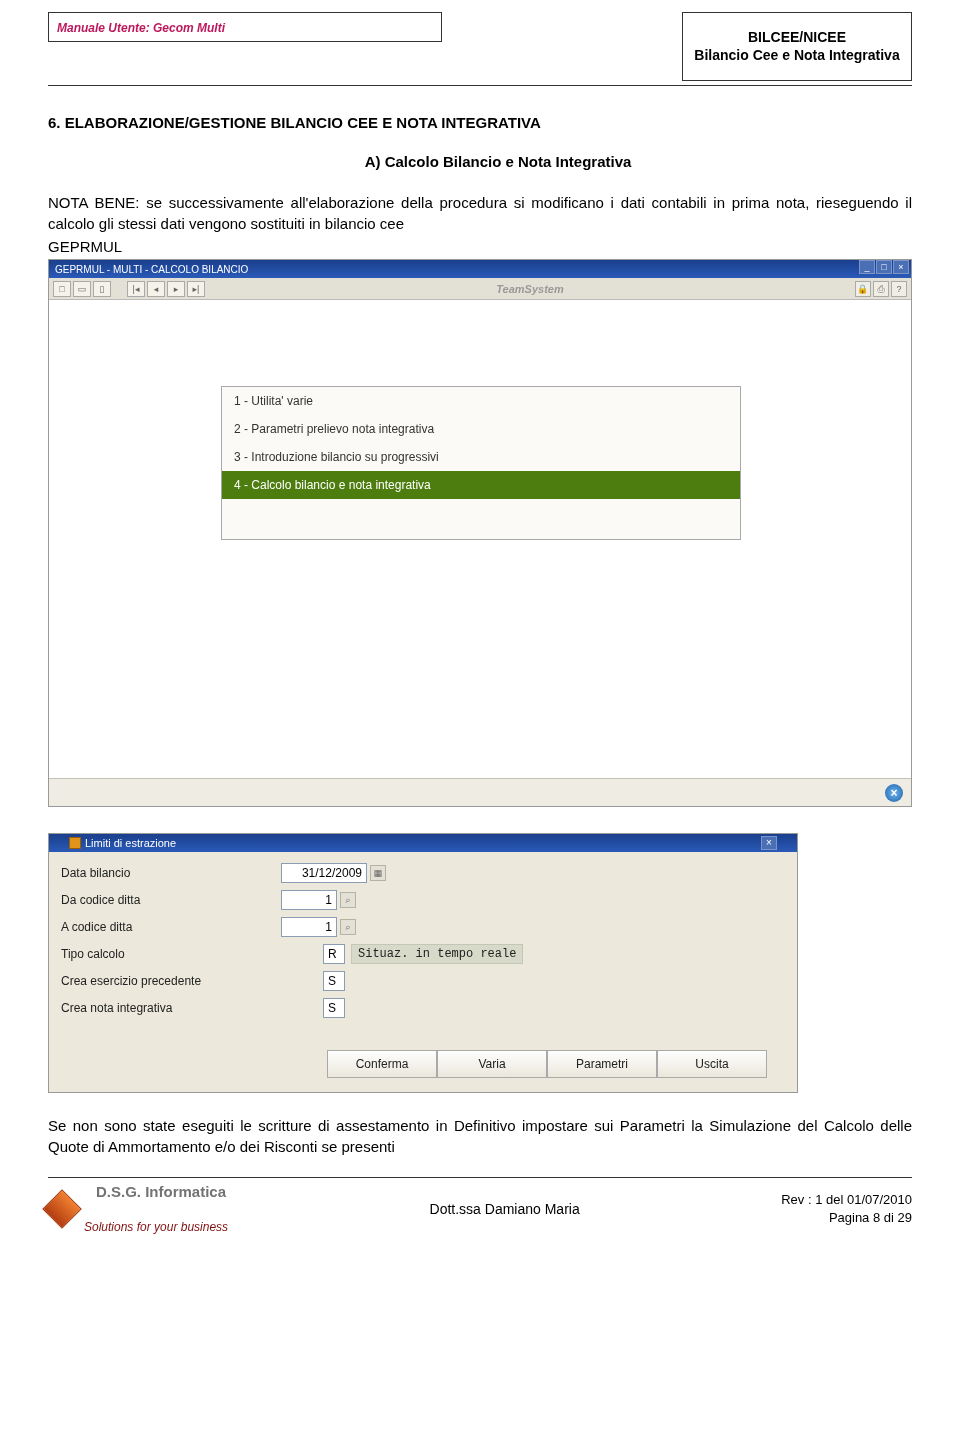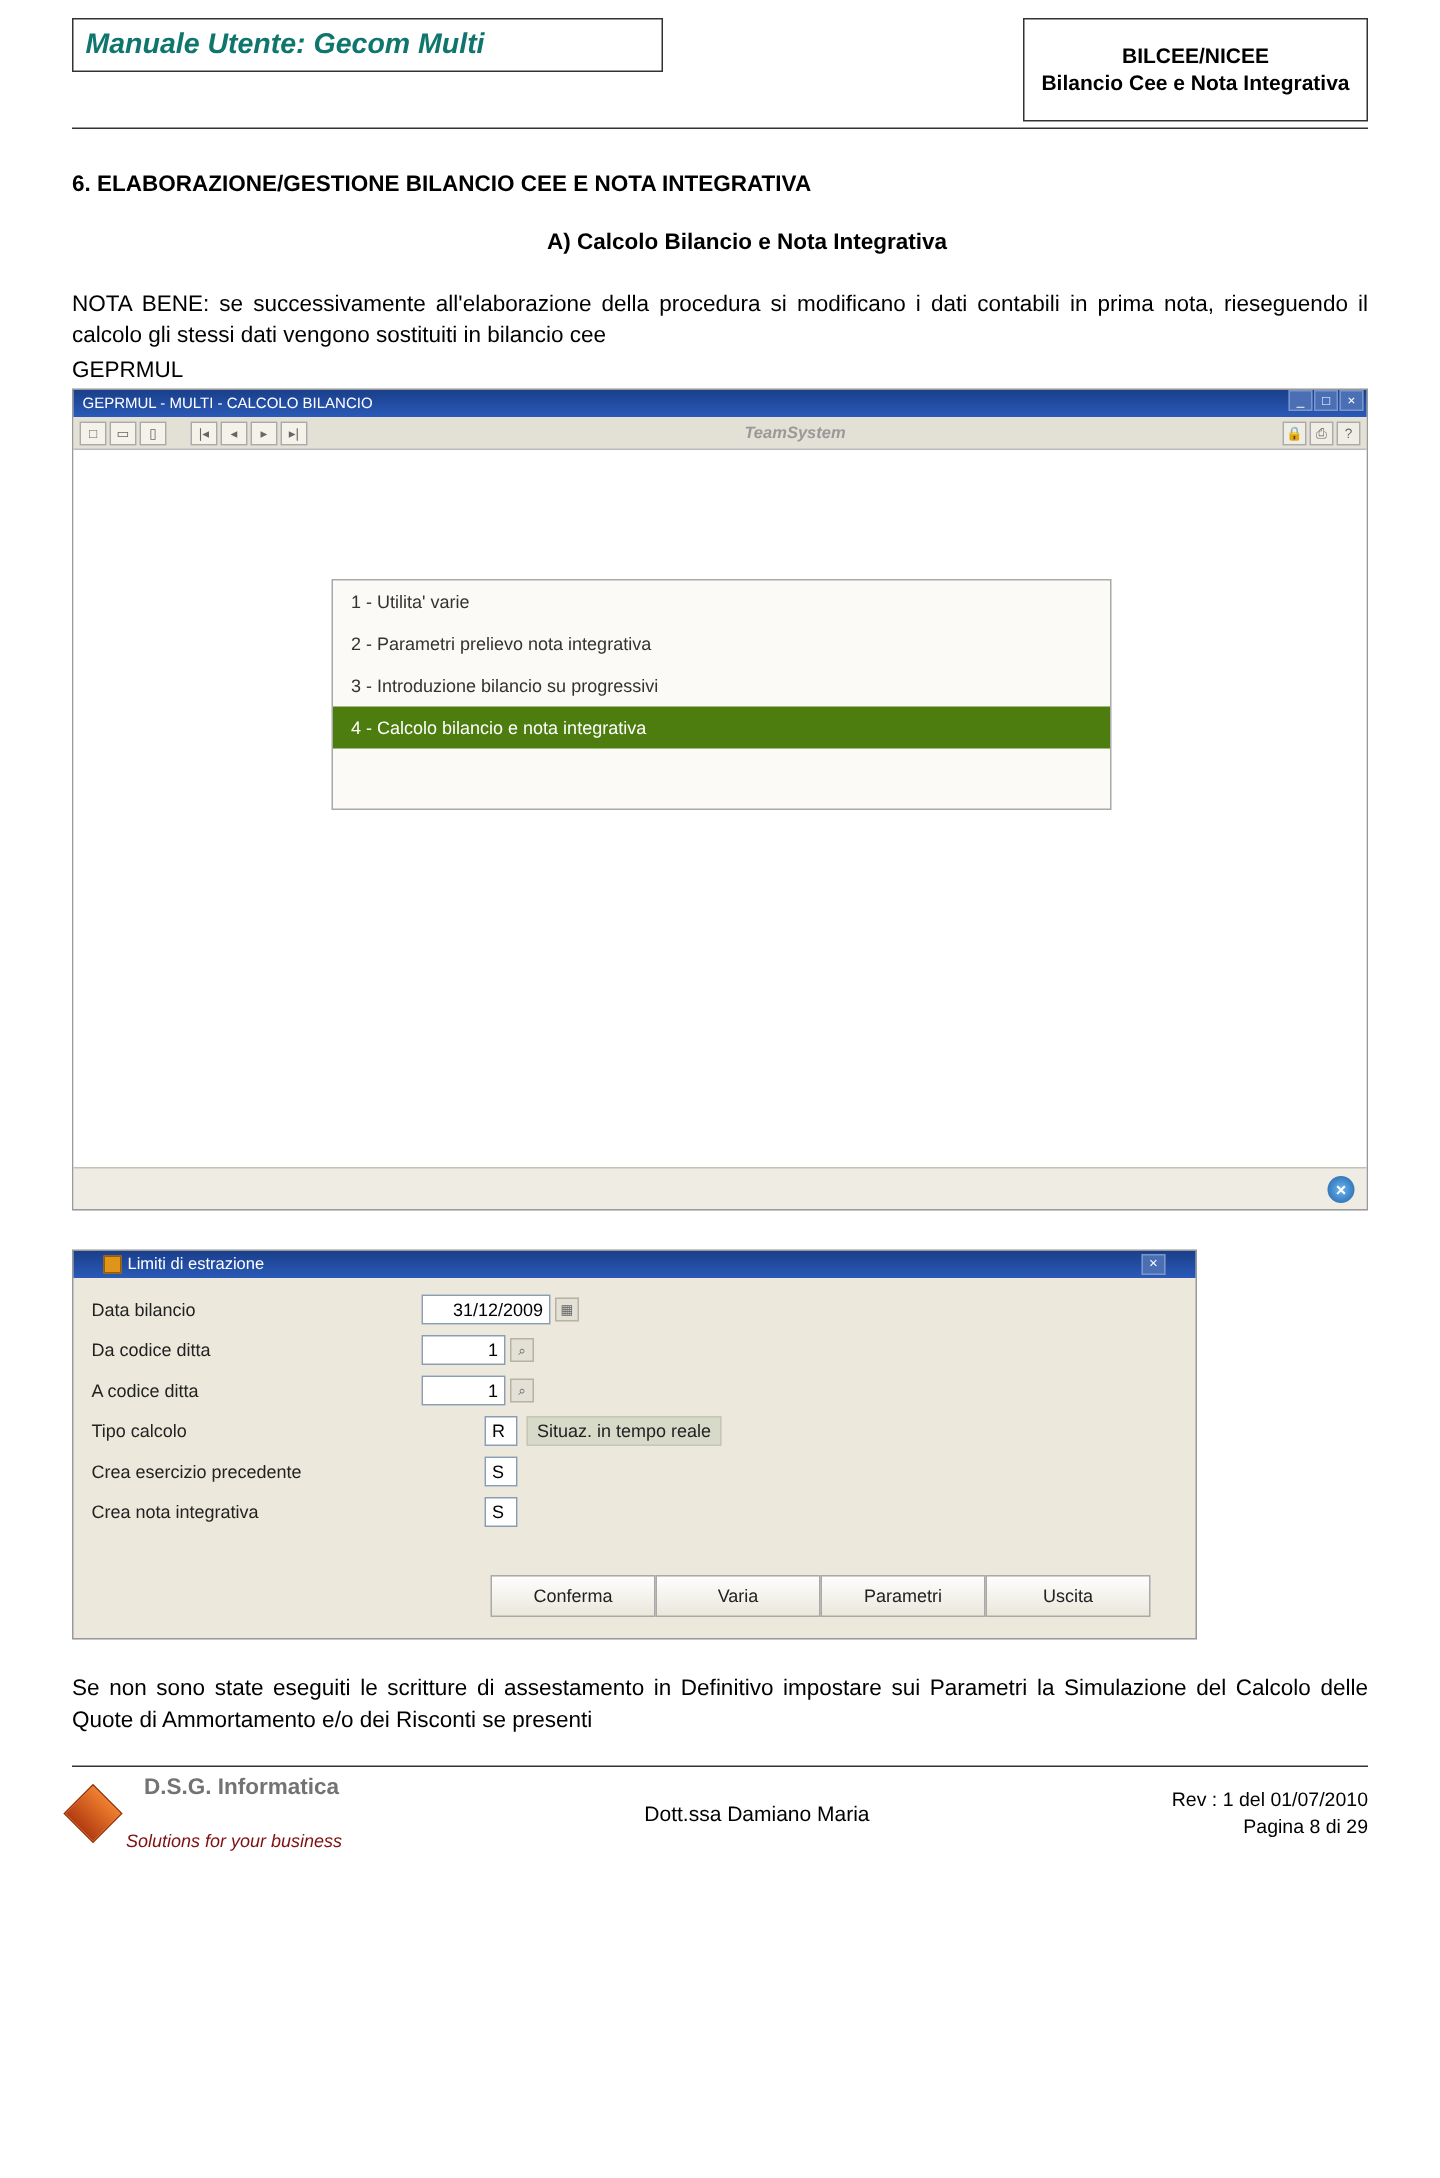--- a/index.html
+++ b/index.html
@@ -7,21 +7,21 @@
     width: 960px;
     height: 1452px;
     background: #fff;
     font-family: Verdana, Arial, sans-serif;
     font-size: 14px;
     color: #000;
     position: relative;
   }
   .header-row { display: flex; padding: 12px 48px 0 48px; align-items: flex-start; }
   .header-left { flex: 1; border: 1px solid #333; padding: 6px 8px; margin-right: 240px; }
-  .header-left span { font-style: italic; font-weight: bold; font-size: 19px; color: #0f766e; }
+  .header-left span { font-style: italic; font-weight: bold; font-size: 12px; color: #be185d; }
   .header-right { width: 230px; border: 1px solid #333; padding: 16px 6px; text-align: center; font-weight: bold; font-family: Verdana, sans-serif; font-size: 14px; line-height: 1.25; }
   .hr1 { border: none; border-top: 1px solid #333; margin: 4px 48px 28px 48px; }
 
   .section-title { font-weight: bold; font-size: 15px; margin: 8px 48px 22px 48px; font-family: Arial, sans-serif; }
   .subsection { font-weight: bold; font-size: 15px; text-align: center; margin-bottom: 22px; font-family: Arial, sans-serif; padding-left: 36px; }
   .body-text { margin: 0 48px 4px 48px; font-size: 15px; line-height: 1.4; font-family: Arial, sans-serif; text-align: justify; }
   .geprmul { margin: 2px 48px 2px 48px; font-size: 15px; font-family: Arial, sans-serif; }
 
   
   .shot1 { margin: 4px 33px 18px 48px; border: 1px solid #999; width: 864px; height: 548px; position: relative; background: #eceae5; font-family: Tahoma, Arial, sans-serif; }
@@ -44,21 +44,21 @@
   
   .shot2 { margin: 26px 48px 22px 48px; width: 750px; background: #ece9dc; border: 1px solid #999; font-family: Tahoma, Arial, sans-serif; position: relative; }
   .shot2 .titlebar2 { height: 18px; background: linear-gradient(#1a3f8b,#2a5ab8); color: #fff; font-size: 11px; padding: 2px 20px; display: flex; align-items: center; justify-content: space-between; }
   .shot2 .titlebar2 .xb { width: 16px; height: 14px; background: #4a6fb5; border: 1px solid #7a96c9; color: #fff; font-size: 10px; text-align: center; line-height: 12px; }
   .shot2 .form { padding: 10px 12px 8px 12px; }
   .shot2 .row { display: flex; align-items: center; margin-bottom: 5px; height: 22px; }
   .shot2 .lbl { width: 220px; font-size: 12px; color: #222; }
   .shot2 .inp { border: 1px solid #8a9db3; background: #fff; height: 20px; font-size: 12px; padding: 1px 4px; text-align: right; }
   .shot2 .inp.left { text-align: left; }
   .shot2 .cal { width: 16px; height: 16px; margin-left: 3px; background: #e3e0d5; border: 1px solid #b7b3a3; font-size: 9px; text-align: center; line-height: 14px; color: #666; }
-  .shot2 .desc { margin-left: 6px; background: #d7d9c9; color: #222; font-size: 12px; padding: 2px 6px; height: 20px; display: inline-flex; align-items: center; border: 1px solid #c5c6b5; }
+  .shot2 .desc { margin-left: 6px; background: #d7d9c9; color: #222; font-size: 12px; padding: 2px 6px; height: 20px; display: inline-flex; align-items: center; border: 1px solid #c5c6b5; font-family: Liberation Mono, monospace; }
   .shot2 .btnbar { display: flex; justify-content: flex-end; padding: 18px 30px 14px 0; }
   .shot2 .btnbar .btn { width: 110px; height: 28px; border: 1px solid #a9a9a9; background: linear-gradient(#fefefe,#eae7db); font-size: 12px; color: #222; text-align: center; line-height: 26px; }
 
   .body-text2 { margin: 6px 48px 4px 48px; font-size: 15px; line-height: 1.4; font-family: Arial, sans-serif; text-align: justify; }
 
   
   .footer-hr { border: none; border-top: 1px solid #333; margin: 20px 48px 6px 48px; }
   .footer { display: flex; align-items: center; padding: 0 48px 10px 48px; font-family: Verdana, sans-serif; font-size: 13px; }
   .footer .logo { display: flex; align-items: center; gap: 8px; }
   .footer .diamond { width: 28px; height: 28px; transform: rotate(45deg); background: linear-gradient(#f08030,#b33c10); border: 1px solid #a03000; }

